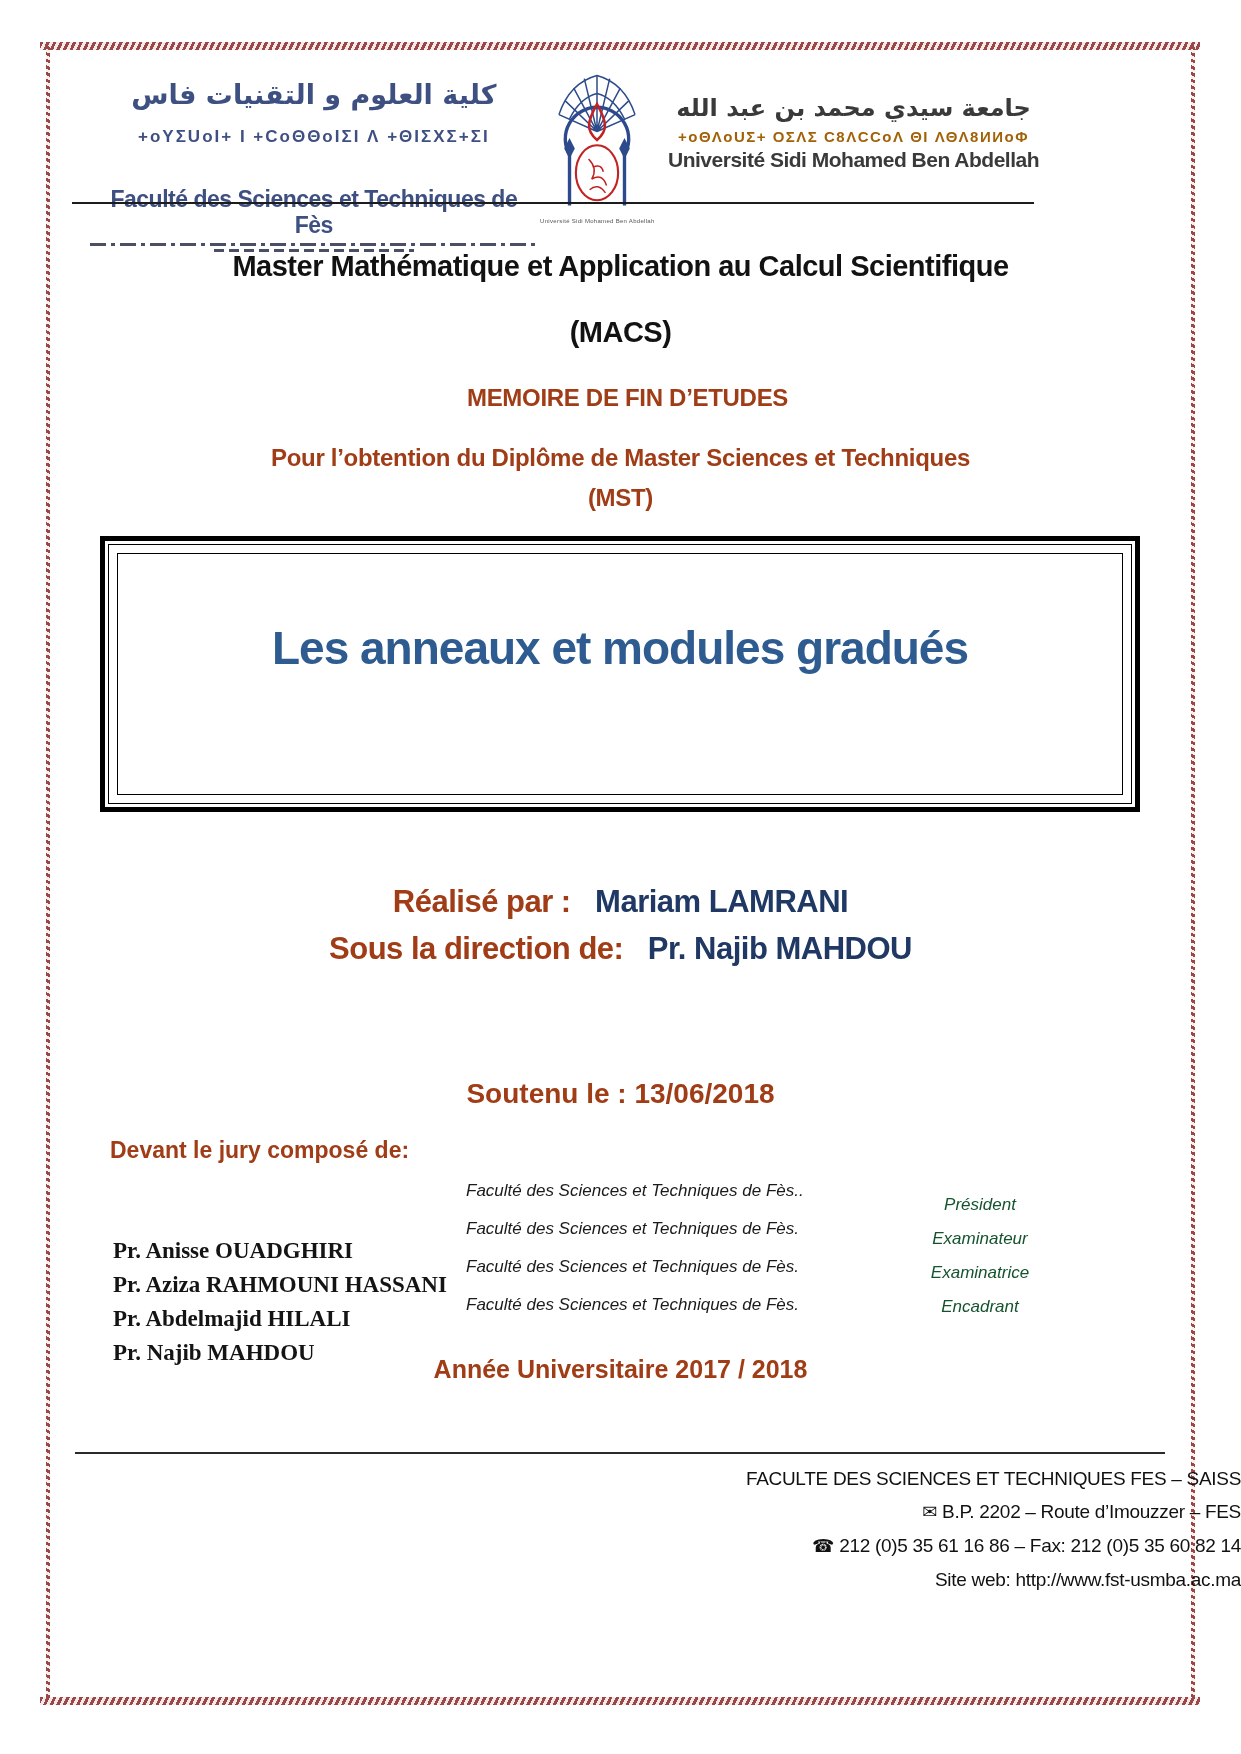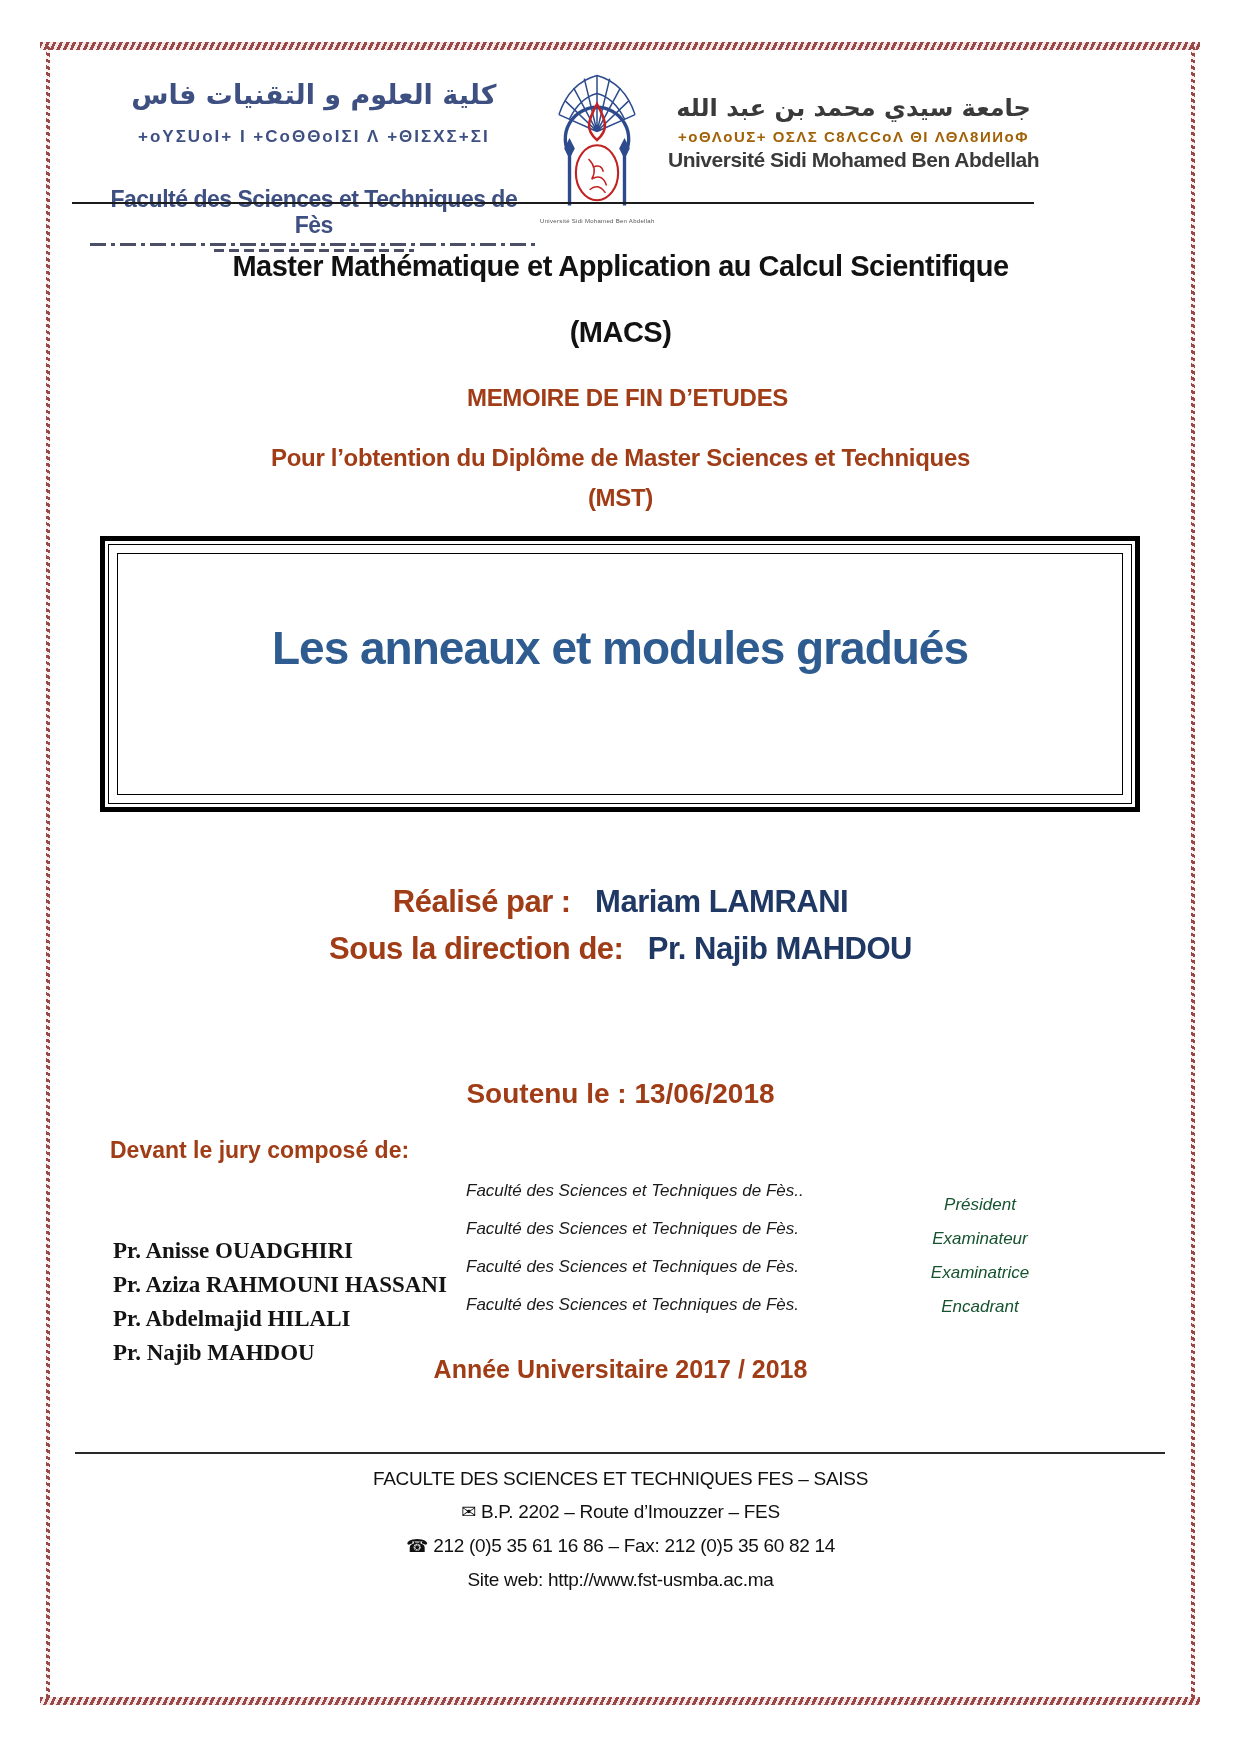--- a/index.html
+++ b/index.html
@@ -47,21 +47,21 @@
 
   
   .jury-names { font-family:"Liberation Serif", serif; font-size:23px; font-weight:bold; color:#141414; line-height:34px; white-space:nowrap; }
   .jury-affil { font-style:italic; font-size:17px; color:#1a1a1a; line-height:38px; white-space:nowrap; }
   .jury-roles { font-style:italic; font-size:17px; color:#14532d; line-height:34px; text-align:center; }
 
   .year-line { font-size:25px; }
 
   
   .foot-rule { height:2px; background:#2a2a2a; }
-  .footer { text-align:center; font-size:19px; color:#111; line-height:33px; letter-spacing:-0.3px; }
+  .footer { text-align:right; font-size:19px; color:#111; line-height:33px; letter-spacing:-0.3px; }
   .foot-icon { font-size:18px; }
 </style>
 </head>
 <body>
 
 <div class="page">
 
   <div class="abs frame-h" style="left:40px; top:42px;  width:1160px;"></div>
   <div class="abs frame-h" style="left:40px; top:1697px;width:1160px;"></div>
   <div class="abs frame-v" style="left:46px; top:46px;  height:1651px;"></div>

